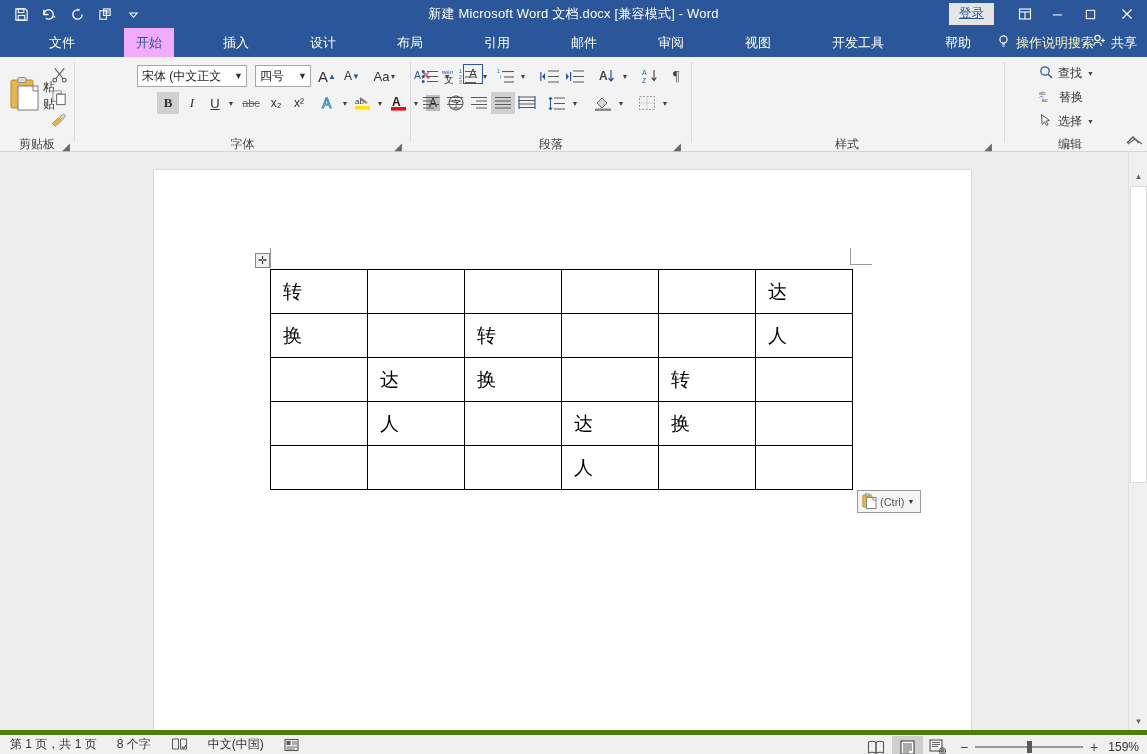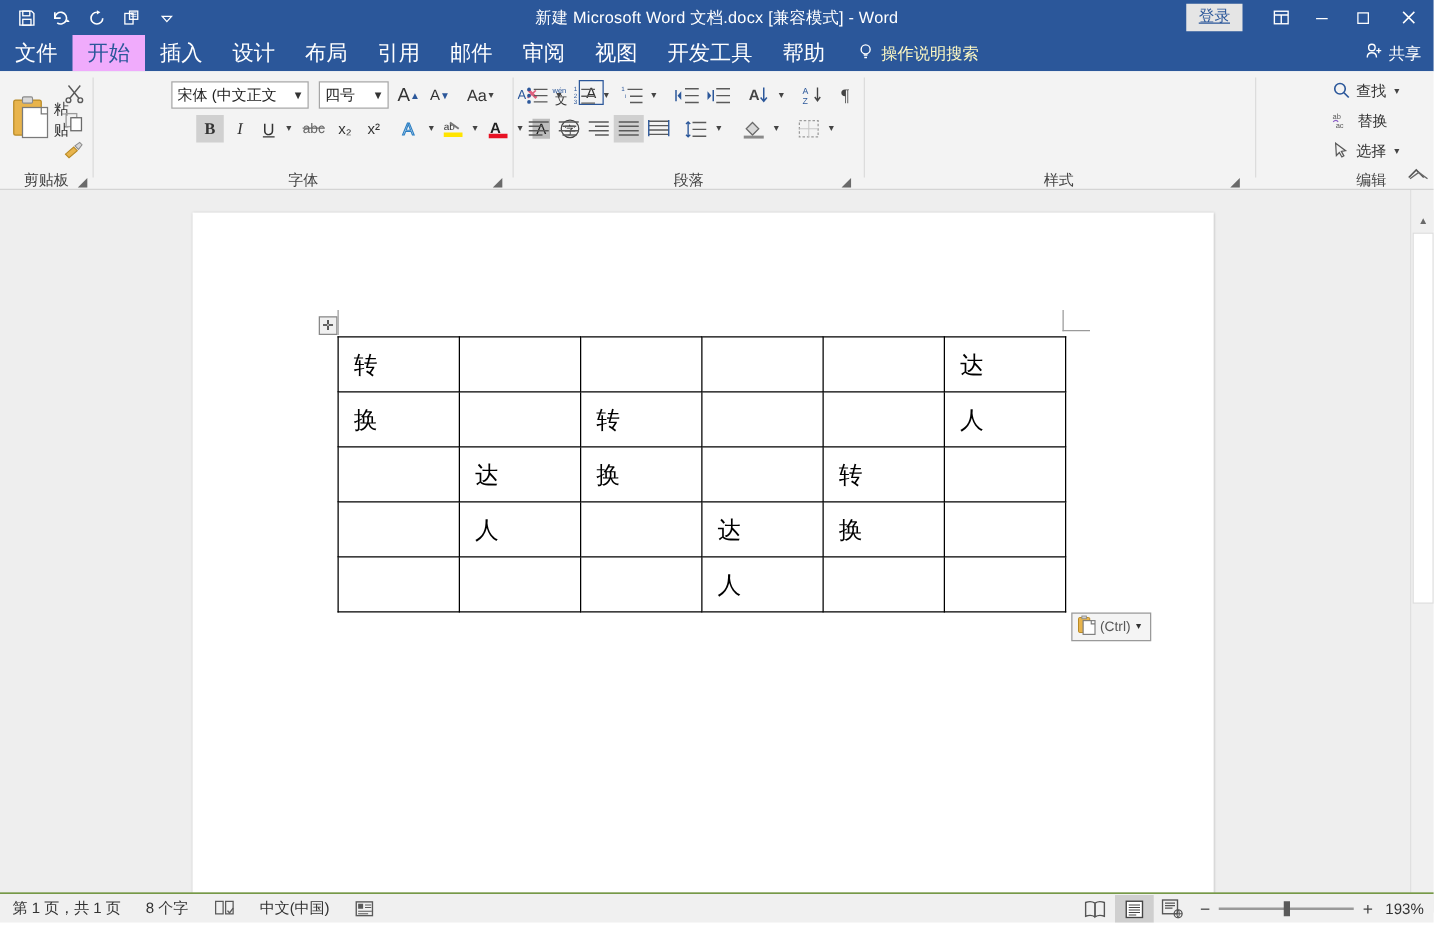--- a/index.html
+++ b/index.html
@@ -40,21 +40,21 @@
   .win-icon.close { width: 40px; font-size: 15px; }
 
   
   .tabbar {
     position: absolute; left: 0; top: 28px; width: 1147px; height: 29px;
     background: #2b579a;
   }
   .tabs { display: flex; align-items: stretch; height: 29px; }
   .tab {
     padding: 0 12px; display: flex; align-items: center;
-    font-size: 17px; color: #ffffff; white-space: nowrap;
+    font-size: 13px; color: #ffffff; white-space: nowrap; margin-left: 37px;
   }
   .tab.active { background: #f0abfc; color: #2b579a; }
   .tell-me {
     display: flex; align-items: center; gap: 6px; padding: 0 8px 0 14px;
     font-size: 13px; color: #fef9c3; white-space: nowrap;
   }
   .share {
     position: absolute; right: 10px; top: 0; height: 29px;
     display: flex; align-items: center; gap: 4px;
     font-size: 13px; color: #ffffff;
@@ -180,22 +180,22 @@
   .vs-thumb {
     position: absolute; left: 1px; top: 34px; width: 17px; height: 297px;
     background: #ffffff; border: 1px solid #dcdcdc;
   }
   .ribbon-up {
     position: absolute; right: 3px; top: 136px; font-size: 11px; color: #555;
   }
 
   
   .statusbar {
-    position: absolute; left: 0; bottom: 16px; width: 1147px; height: 24px;
-    background: #f0f0f0; border-top: 1px solid #4d7c0f;
+    position: absolute; left: 0; bottom: 0; width: 1147px; height: 24px;
+    background: #f0f0f0; border-top: 5px solid #4d7c0f;
     display: flex; align-items: center; font-size: 12px; color: #333;
   }
   .sb-item { padding: 0 10px; display: flex; align-items: center; gap: 5px; white-space: nowrap; }
   .sb-right { position: absolute; right: 0; top: 0; height: 24px; display: flex; align-items: center; }
   .view-btn {
     width: 31px; height: 22px; display: flex; align-items: center; justify-content: center;
     color: #444;
   }
   .view-btn.active { background: #cfcfcf; }
   .zoom-wrap { display: flex; align-items: center; gap: 7px; padding: 0 10px 0 6px; }
@@ -602,21 +602,21 @@
     </div>
     <div class="rgroup-sep" style="left:691px;"></div>
 
     <div class="rgroup" style="left:692px; width:310px;">
 
       <div class="rgroup-label">样式</div>
       <div class="dlg-launcher" style="right:10px;">◢</div>
     </div>
     <div class="rgroup-sep" style="left:1004px;"></div>
 
-    <div class="rgroup" style="left:1052px; width:90px;">
+    <div class="rgroup" style="left:1025px; width:90px;">
       <div class="edit-item" style="left:14px; top:8px;">
         <span>
           <svg width="14" height="14" viewBox="0 0 14 14">
               <circle cx="6" cy="6" r="4.2" fill="none" stroke="#2b579a" stroke-width="1.3"></circle>
               <path d="M9.2 9.2L13 13" stroke="#2b579a" stroke-width="1.4"></path>
             </svg>
         </span>
         <span>查找</span>
         <span class="mini-caret">▼</span>
       </div>
@@ -768,17 +768,17 @@
             <path d="M10.3 12h6.4M13.5 8.8c1.3 1.6 1.3 4.8 0 6.4c-1.3-1.6-1.3-4.8 0-6.4z" fill="none" stroke="#555" stroke-width="0.8"></path>
           </svg>
       </div>
       <div class="zoom-wrap">
         <span class="zoom-sign">−</span>
         <span class="zoom-track">
           <span class="zoom-thumb"></span>
         </span>
         <span class="zoom-sign">+</span>
       </div>
-      <div class="zoom-pct">193%</div>
+      <div class="zoom-pct">159%</div>
     </div>
   </div>
 
 </div>
 
 </body></html>

